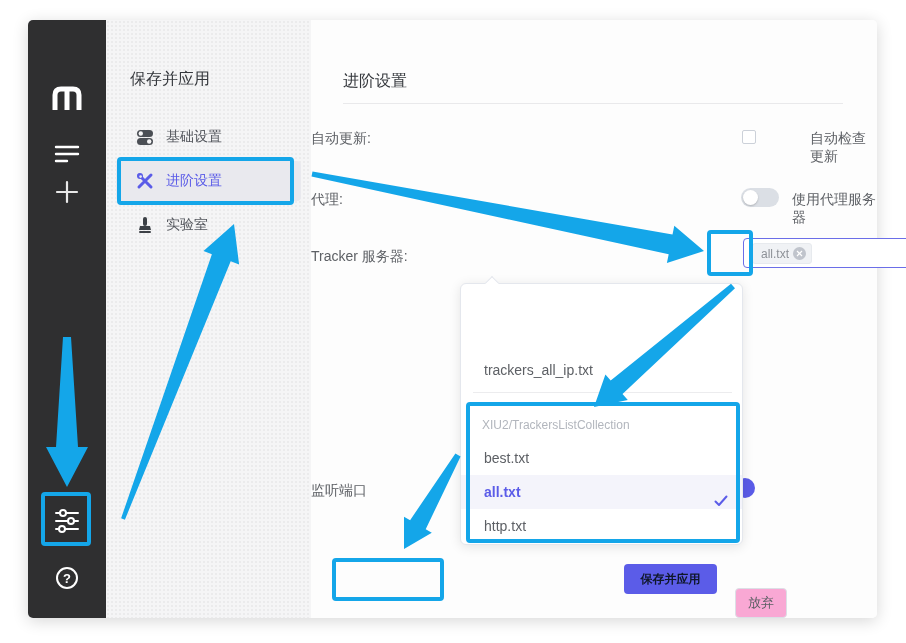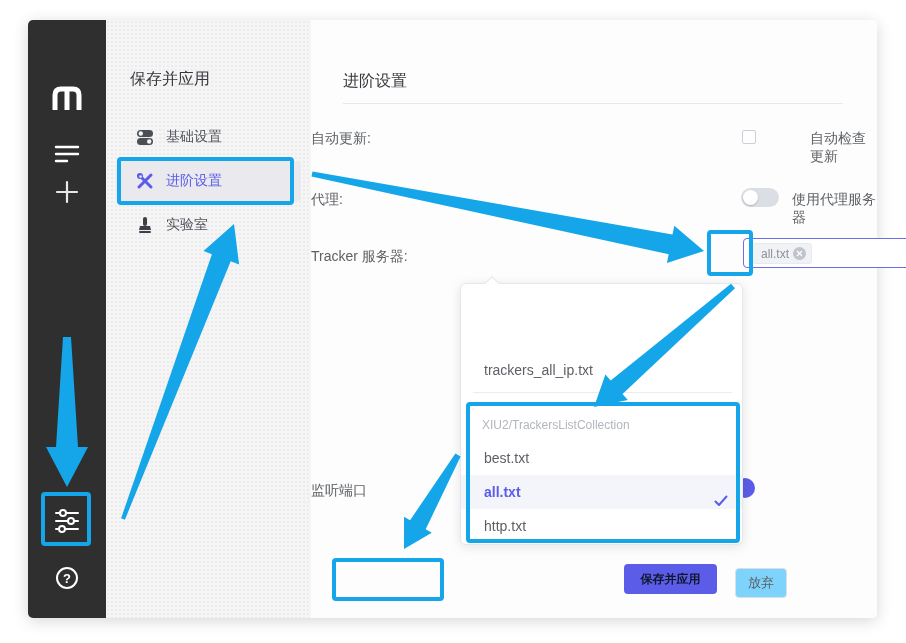--- a/index.html
+++ b/index.html
@@ -51,21 +51,21 @@
 
   .frag { position:absolute; font-size:12px; color:#969aa2; }
   .frag-check { position:absolute; left:419px; top:376px; width:13px; height:16px; background:#5b5ce8;
     border-radius:3px 0 0 3px; color:#fff; font-size:10px; text-align:center; line-height:16px; }
   .frag-circle { position:absolute; left:424px; top:458px; width:20px; height:20px;
     border-radius:50%; background:#5b5ce8; }
 
   .btn-save { position:absolute; left:313px; top:544px; width:93px; height:30px; background:#5b5ce8;
     border:none; border-radius:4px; color:#0f172a; font-size:12px; font-weight:bold;
     font-family:inherit; }
-  .btn-discard { position:absolute; left:424px; top:548px; width:52px; height:30px; background:#7dd3fc;
+  .btn-discard { position:absolute; left:424px; top:568px; width:52px; height:30px; background:#f9a8d4;
     border:1px solid #dcdfe6; border-radius:4px; color:#5d6065; font-size:13px; font-family:inherit; }
   .help-circle { width:22px; height:22px; border:2px solid #fff; border-radius:50%; color:#fff;
     font-size:13px; font-weight:bold; display:flex; align-items:center; justify-content:center; }
 
   
   .dropdown { position:absolute; left:460px; top:283px; width:283px; height:262px; background:#fff;
     border:1px solid #e4e7ed; border-radius:6px; box-shadow:0 2px 12px rgba(0,0,0,.1); z-index:5; }
   .dd-notch { position:absolute; left:26px; top:-6px; width:10px; height:10px; background:#fff;
     border-left:1px solid #e4e7ed; border-top:1px solid #e4e7ed; transform:rotate(45deg); }
   .dd-item { position:absolute; left:0; width:100%; height:34px; line-height:34px; padding-left:23px;

